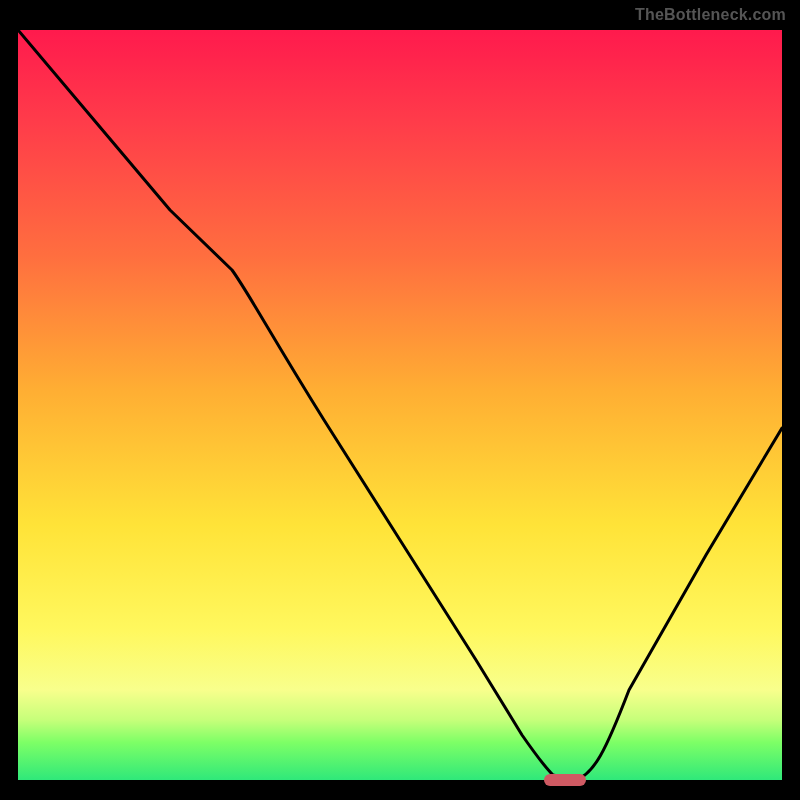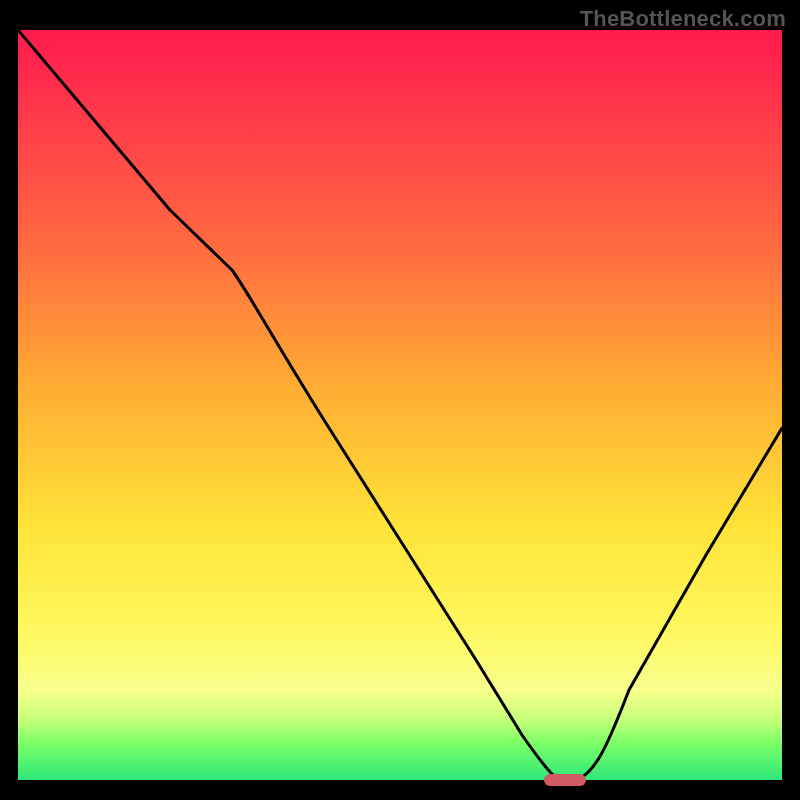--- a/index.html
+++ b/index.html
@@ -15,21 +15,21 @@
     position: relative;
     width: 800px;
     height: 800px;
     background: #000;
   }
   .watermark {
     position: absolute;
     top: 6px;
     right: 14px;
     color: #555;
-    font-size: 22px;
+    font-size: 16px;
     font-weight: 600;
     letter-spacing: 0.2px;
     z-index: 10;
   }
   .plot {
     position: absolute;
     left: 18px;
     top: 30px;
     width: 764px;
     height: 750px;

